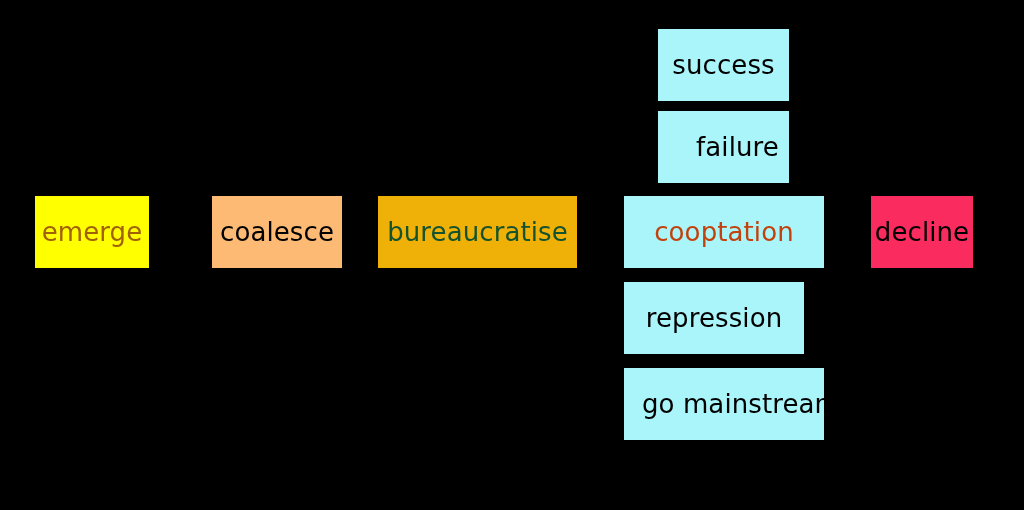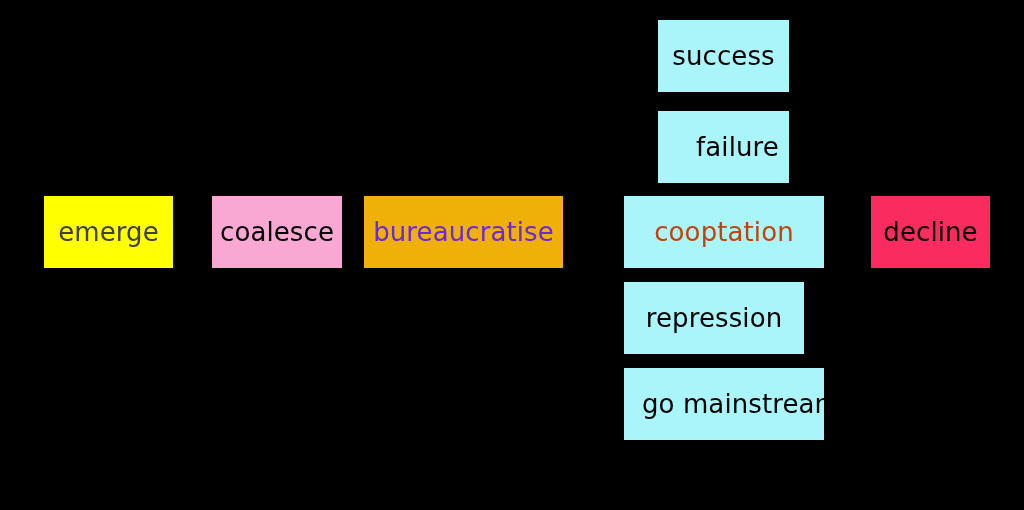--- a/index.html
+++ b/index.html
@@ -34,49 +34,49 @@
   .node-label {
     pointer-events: none;
     display: block;
   }
 </style>
 </head>
 <body>
 
 <div id="canvas" style="width: 1024px; height: 510px; background: rgb(0, 0, 0);">
 
-  <div class="node" style="left: 44px; top: 196px; width: 129px; height: 72px; background: rgb(255, 255, 0); color: #404040; font-size: 26px;">
+  <div class="node" style="left: 35px; top: 196px; width: 114px; height: 72px; background: rgb(255, 255, 0); color: #a16207; font-size: 26px;">
     <span class="node-label">emerge</span>
   </div>
 
-  <div class="node" style="left: 212px; top: 196px; width: 130px; height: 72px; background: #f9a8d4; color: rgb(0, 0, 0); font-size: 26px;">
+  <div class="node" style="left: 212px; top: 196px; width: 130px; height: 72px; background: #fdba74; color: rgb(0, 0, 0); font-size: 26px;">
     <span class="node-label">coalesce</span>
   </div>
 
-  <div class="node" style="left: 364px; top: 196px; width: 199px; height: 72px; background: rgb(239, 176, 8); color: #6d28d9; font-size: 26px;">
+  <div class="node" style="left: 378px; top: 196px; width: 199px; height: 72px; background: rgb(239, 176, 8); color: #14532d; font-size: 26px;">
     <span class="node-label">bureaucratise</span>
   </div>
 
-  <div class="node" style="left: 658px; top: 20px; width: 131px; height: 72px; background: rgb(170, 245, 250); color: rgb(0, 0, 0); font-size: 26px;">
+  <div class="node" style="left: 658px; top: 29px; width: 131px; height: 72px; background: rgb(170, 245, 250); color: rgb(0, 0, 0); font-size: 26px;">
     <span class="node-label">success</span>
   </div>
 
   <div class="node" style="left: 658px; top: 111px; width: 131px; height: 72px; background: rgb(170, 245, 250); color: rgb(0, 0, 0); font-size: 26px; padding-left: 28px;">
     <span class="node-label">failure</span>
   </div>
 
   <div class="node" style="left: 624px; top: 196px; width: 200px; height: 72px; background: rgb(170, 245, 250); color: #c2410c; font-size: 26px;">
     <span class="node-label">cooptation</span>
   </div>
 
   <div class="node" style="left: 624px; top: 282px; width: 180px; height: 72px; background: rgb(170, 245, 250); color: rgb(0, 0, 0); font-size: 26px;">
     <span class="node-label">repression</span>
   </div>
 
   <div class="node" style="left: 624px; top: 368px; width: 200px; height: 72px; background: rgb(170, 245, 250); color: rgb(0, 0, 0); font-size: 26px; padding-left: 34px;">
     <span class="node-label">go mainstream</span>
   </div>
 
-  <div class="node" style="left: 871px; top: 196px; width: 119px; height: 72px; background: rgb(250, 43, 94); color: rgb(0, 0, 0); font-size: 26px;">
+  <div class="node" style="left: 871px; top: 196px; width: 102px; height: 72px; background: rgb(250, 43, 94); color: rgb(0, 0, 0); font-size: 26px;">
     <span class="node-label">decline</span>
   </div>
 
 </div>
 
 </body></html>

